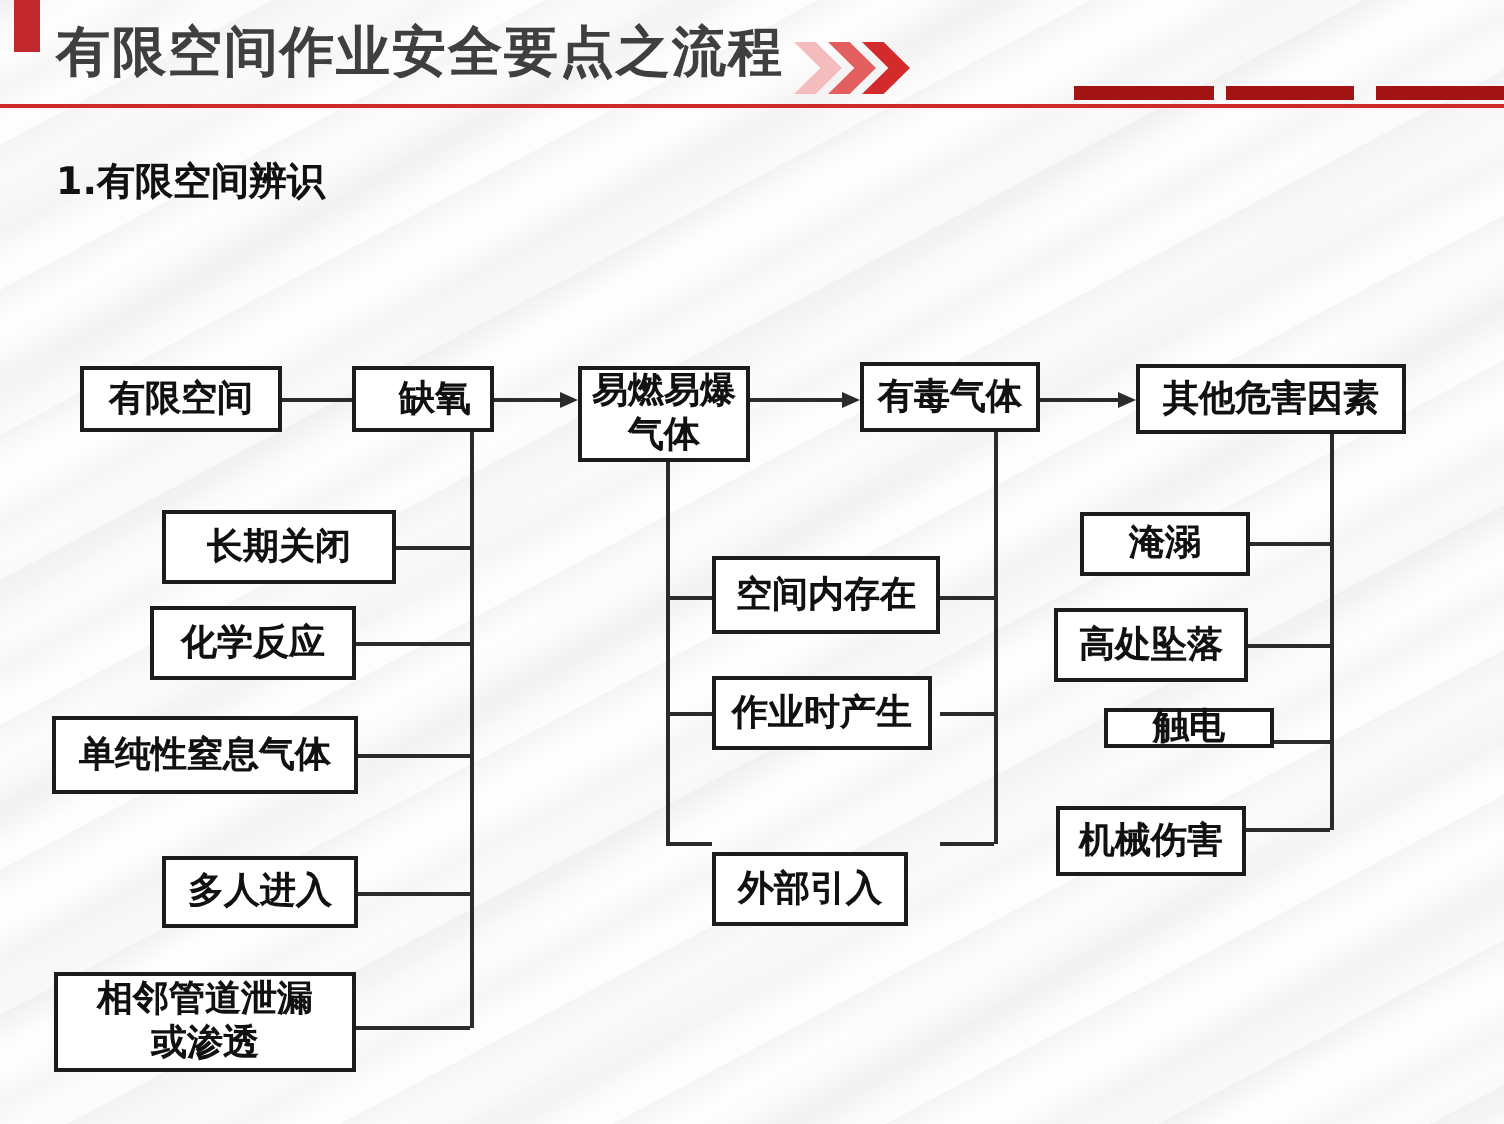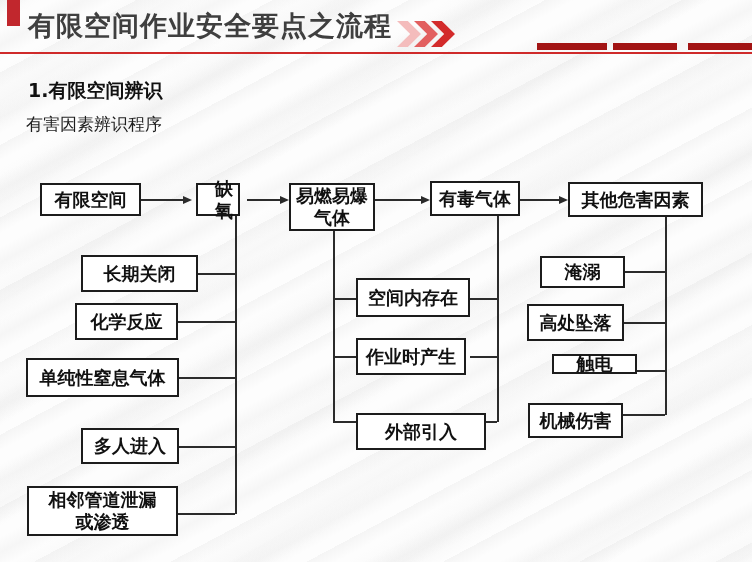--- a/index.html
+++ b/index.html
@@ -66,21 +66,20 @@
         <span class="chevron" style="background: rgb(211, 43, 43);"></span>
       </span>
     <div class="dashes" id="dashes">
         <div class="dash" style="left: 537px; top: 43px; width: 70px; height: 7px; background: rgb(162, 20, 20);"></div>
         <div class="dash" style="left: 613px; top: 43px; width: 64px; height: 7px; background: rgb(162, 20, 20);"></div>
         <div class="dash" style="left: 688px; top: 43px; width: 64px; height: 7px; background: rgb(162, 20, 20);"></div>
       </div>
     <div class="header-line"></div>
   </div>
   <h2 class="section-heading">1.有限空间辨识</h2>
-  <p class="section-subheading">有害因素辨识程序</p>
   <div id="flowchart">
       <div class="vline" style="left: 235px; top: 216px; height: 298px;"></div>
       <div class="vline" style="left: 333px; top: 231px; height: 191px;"></div>
       <div class="vline" style="left: 497px; top: 216px; height: 206px;"></div>
       <div class="vline" style="left: 665px; top: 217px; height: 198px;"></div>
       <div class="hline" style="left: 179px; top: 273px; width: 56px;"></div>
       <div class="hline" style="left: 178px; top: 321px; width: 57px;"></div>
       <div class="hline" style="left: 179px; top: 377px; width: 56px;"></div>
       <div class="hline" style="left: 179px; top: 446px; width: 56px;"></div>
       <div class="hline" style="left: 178px; top: 513px; width: 57px;"></div>
@@ -98,21 +97,21 @@
       <div class="arrowhead" style="left: 183px; top: 195.5px;"></div>
       <div class="hline" style="left: 247px; top: 199px; width: 34px;"></div>
       <div class="arrowhead" style="left: 280px; top: 195.5px;"></div>
       <div class="hline" style="left: 375px; top: 199px; width: 47px;"></div>
       <div class="arrowhead" style="left: 421px; top: 195.5px;"></div>
       <div class="hline" style="left: 520px; top: 199px; width: 40px;"></div>
       <div class="arrowhead" style="left: 559px; top: 195.5px;"></div>
       <div class="node" style="left: 40px; top: 183px; width: 101px; height: 33px;">
         <span class="node-label">有限空间</span>
       </div>
-      <div class="node" style="left: 196px; top: 183px; width: 44px; height: 33px; padding-left: 12px;">
+      <div class="node" style="left: 176px; top: 183px; width: 71px; height: 33px; padding-left: 12px;">
         <span class="node-label">缺氧</span>
       </div>
       <div class="node" style="left: 289px; top: 183px; width: 86px; height: 48px;">
         <span class="node-label">易燃易爆
 气体</span>
       </div>
       <div class="node" style="left: 430px; top: 181px; width: 90px; height: 35px;">
         <span class="node-label">有毒气体</span>
       </div>
       <div class="node" style="left: 568px; top: 182px; width: 135px; height: 35px;">
@@ -133,21 +132,21 @@
       <div class="node" style="left: 27px; top: 486px; width: 151px; height: 50px;">
         <span class="node-label">相邻管道泄漏
 或渗透</span>
       </div>
       <div class="node" style="left: 356px; top: 278px; width: 114px; height: 39px;">
         <span class="node-label">空间内存在</span>
       </div>
       <div class="node" style="left: 356px; top: 338px; width: 110px; height: 37px;">
         <span class="node-label">作业时产生</span>
       </div>
-      <div class="node" style="left: 356px; top: 413px; width: 130px; height: 37px;">
+      <div class="node" style="left: 356px; top: 426px; width: 98px; height: 37px;">
         <span class="node-label">外部引入</span>
       </div>
       <div class="node" style="left: 540px; top: 256px; width: 85px; height: 32px;">
         <span class="node-label">淹溺</span>
       </div>
       <div class="node" style="left: 527px; top: 304px; width: 97px; height: 37px;">
         <span class="node-label">高处坠落</span>
       </div>
       <div class="node" style="left: 552px; top: 354px; width: 85px; height: 20px;">
         <span class="node-label">触电</span>

